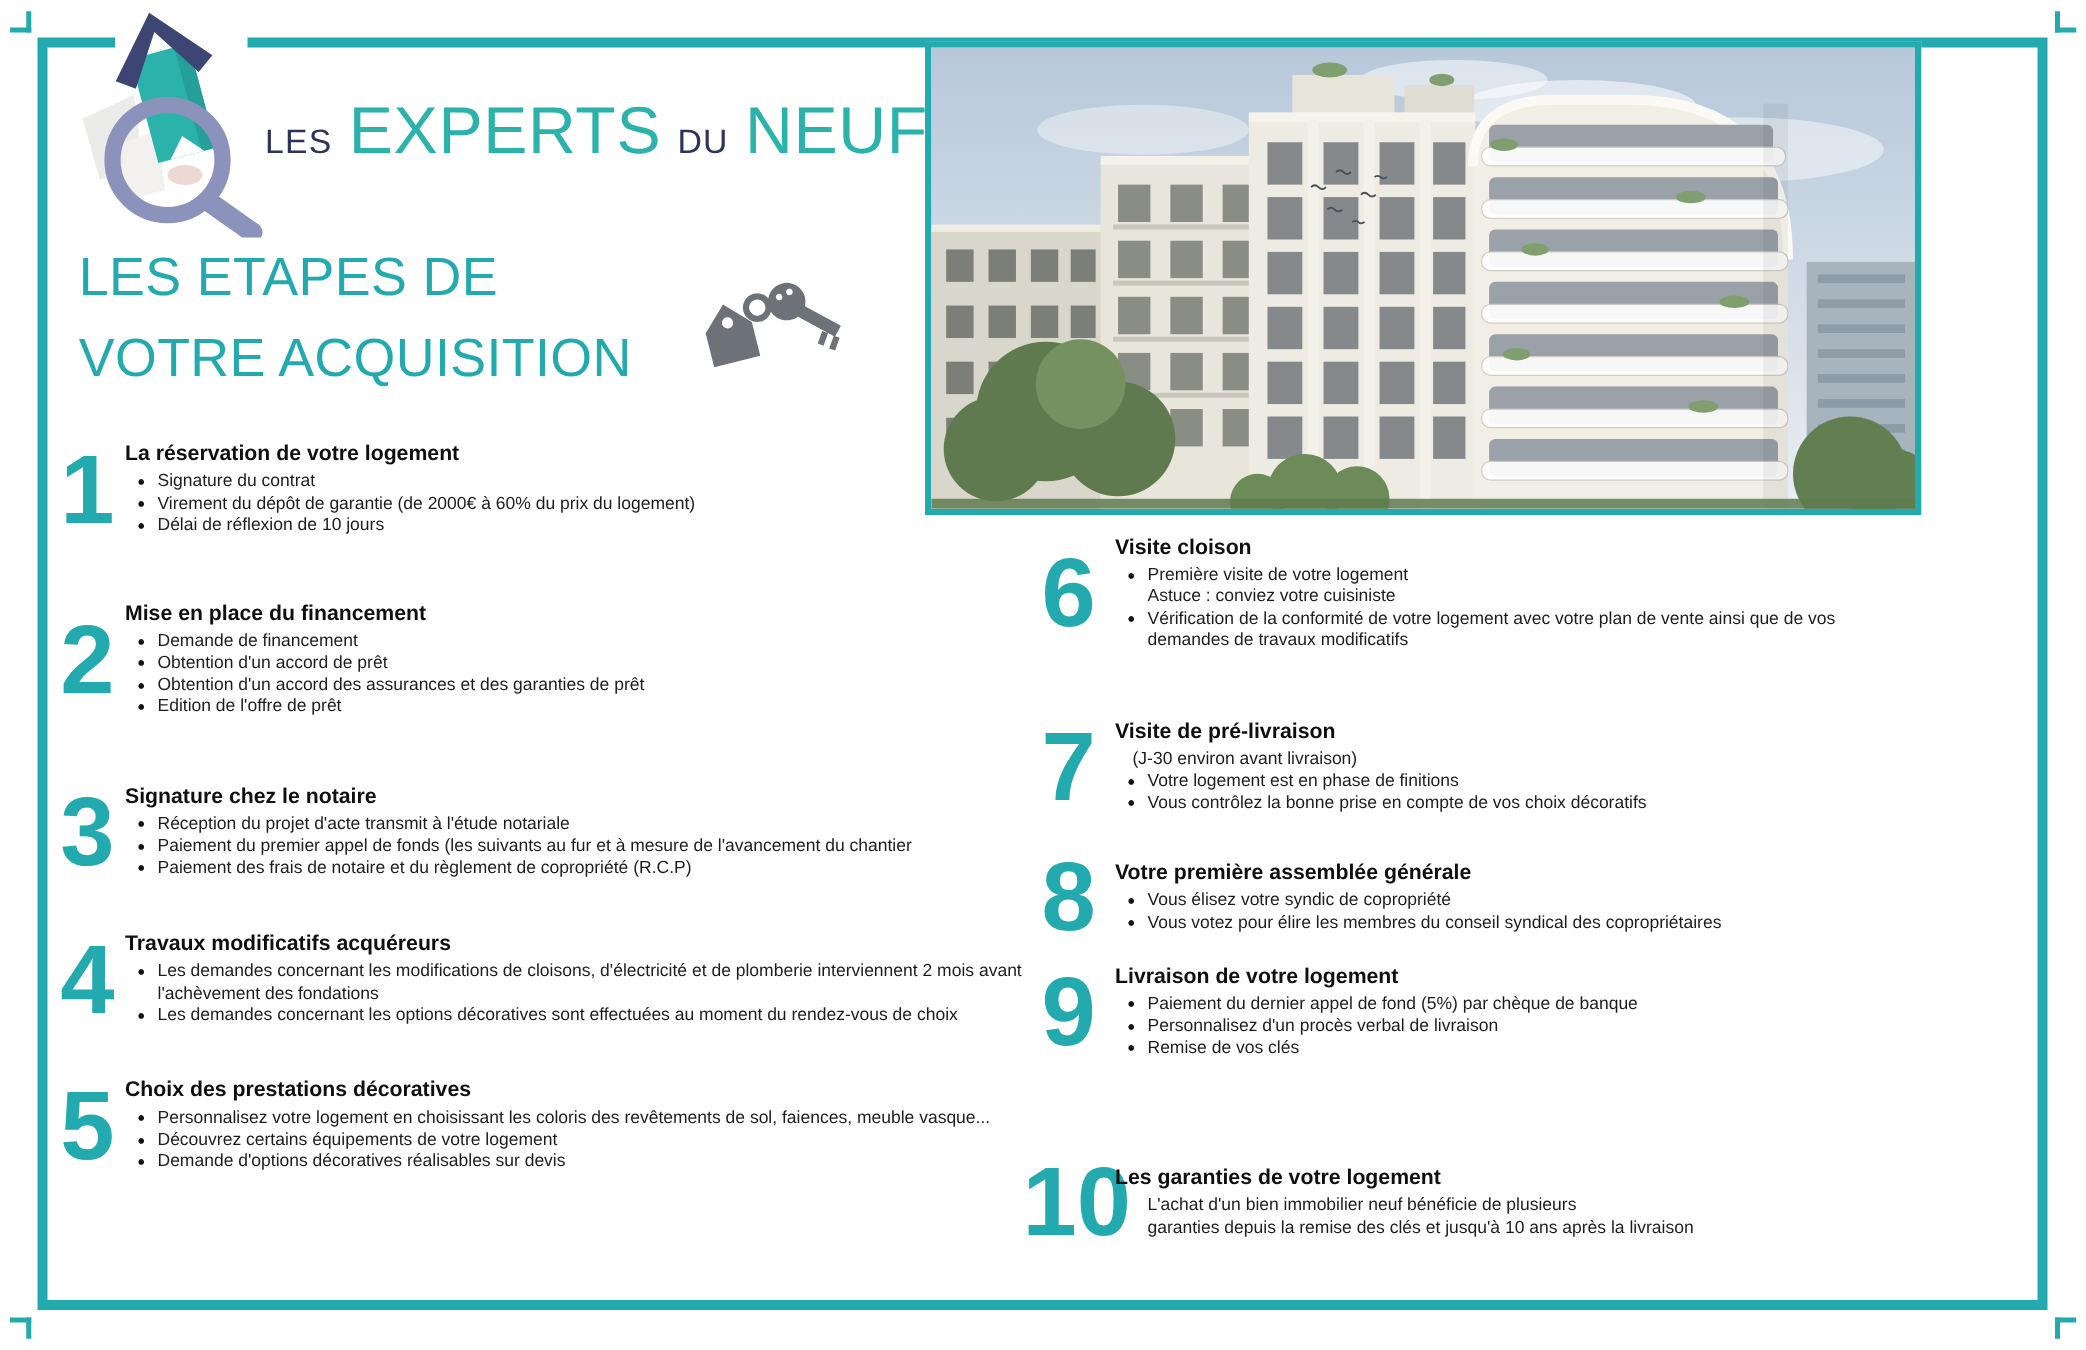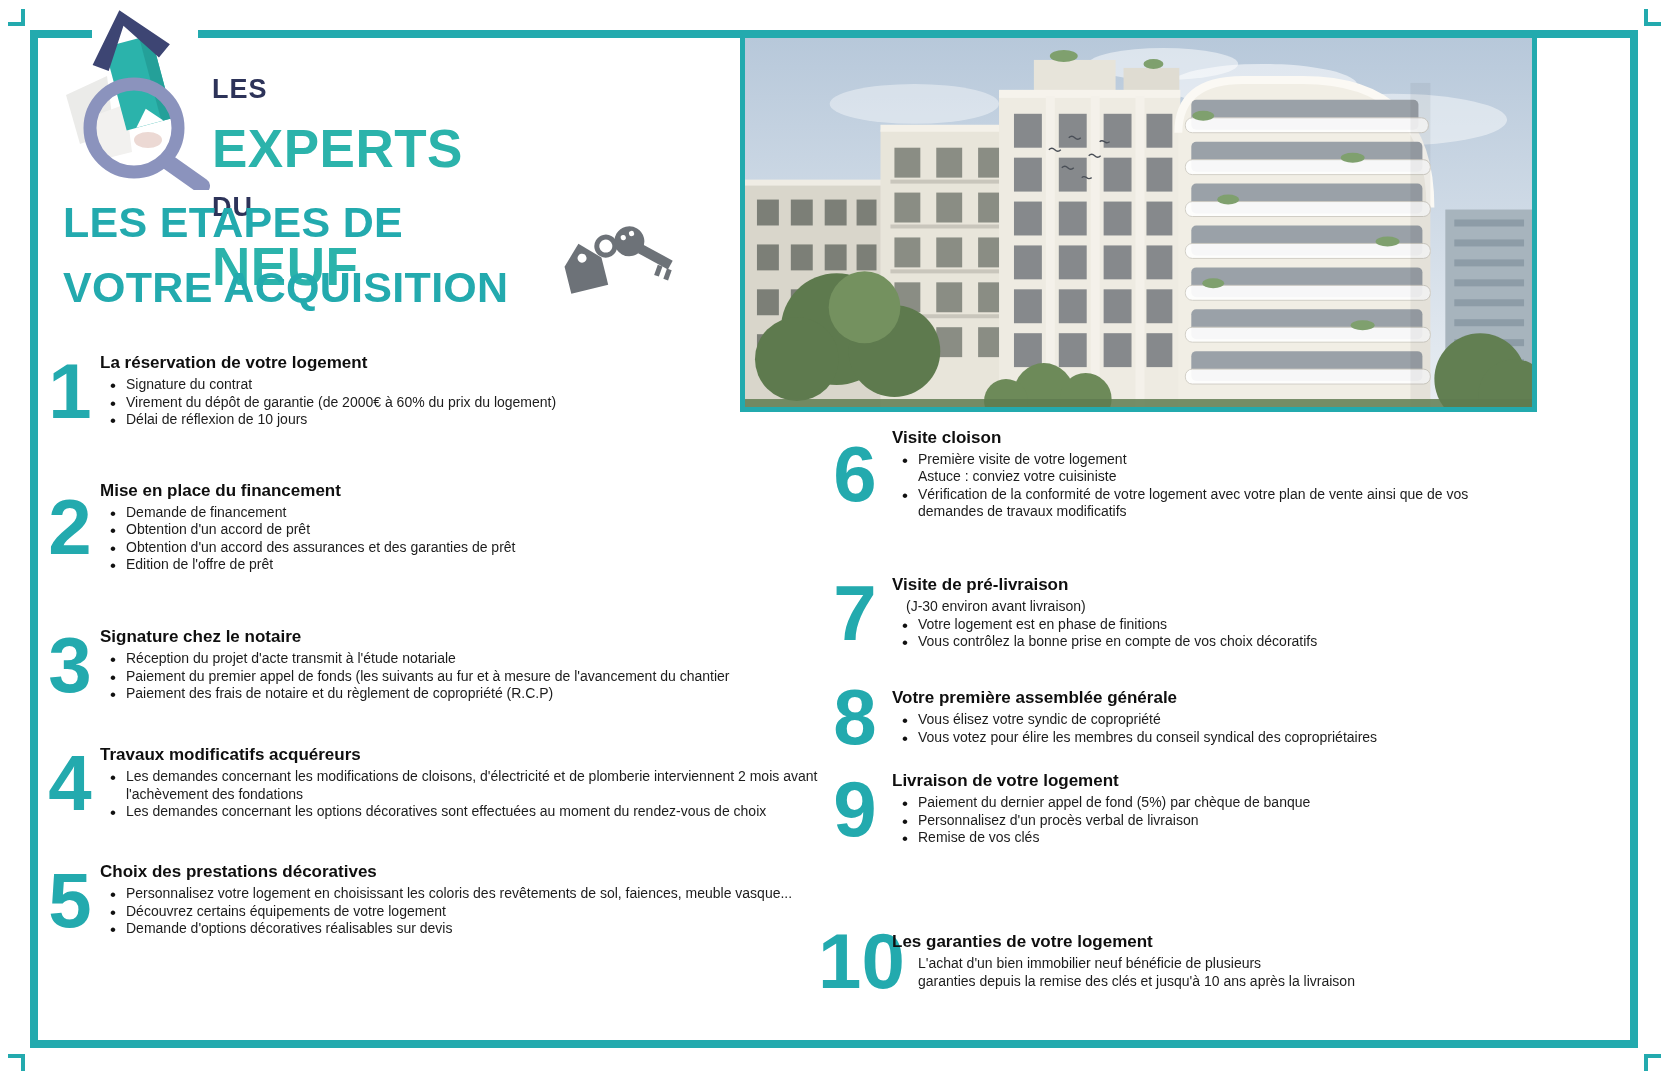--- a/index.html
+++ b/index.html
@@ -22,28 +22,28 @@
   }
   .corner{position:absolute;width:17px;height:17px;}
   .corner.tl{left:8px;top:9px;border-right:4px solid var(--accent);border-bottom:4px solid var(--accent);}
   .corner.tr{left:1644px;top:9px;border-left:4px solid var(--accent);border-bottom:4px solid var(--accent);}
   .corner.bl{left:8px;top:1054px;border-right:4px solid var(--accent);border-top:4px solid var(--accent);}
   .corner.br{left:1644px;top:1054px;border-left:4px solid var(--accent);border-top:4px solid var(--accent);}
 
   .logo-art{position:absolute;left:52px;top:0;width:170px;height:190px;}
   .brand{
     position:absolute;left:212px;top:74px;display:flex;align-items:baseline;gap:13px;
-    font-weight:700;white-space:nowrap;flex-direction:column;
+    font-weight:400;white-space:nowrap;
   }
   .b-small{font-size:27px;color:var(--navy);letter-spacing:1px;}
   .b-big{font-size:53px;color:var(--logo-teal);letter-spacing:0.5px;}
 
   .title{
     position:absolute;left:63px;top:190px;margin:0;
-    font-size:43px;font-weight:700;color:var(--accent);
+    font-size:43px;font-weight:400;color:var(--accent);
     line-height:1.5;letter-spacing:0.3px;
   }
   .title span{display:block;}
 
   .key-art{position:absolute;left:556px;top:218px;width:120px;height:82px;}
 
   .photo{
     position:absolute;left:740px;top:33px;width:797px;height:379px;
     border:5px solid var(--accent);background:#cfdae4;
   }

